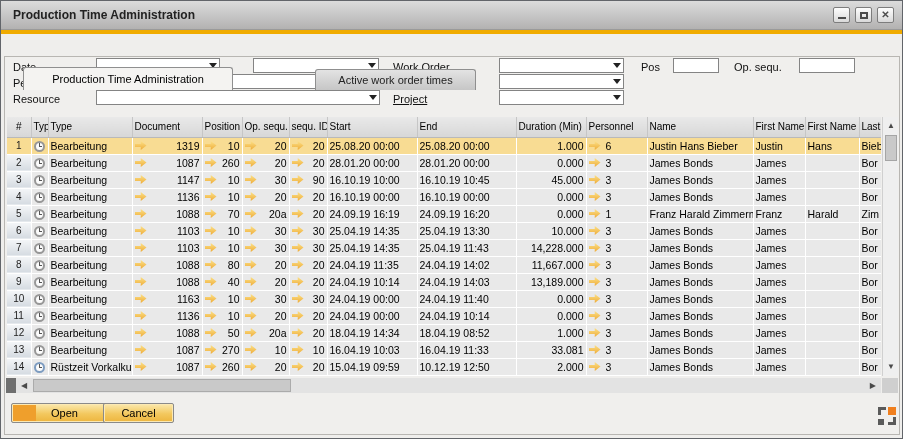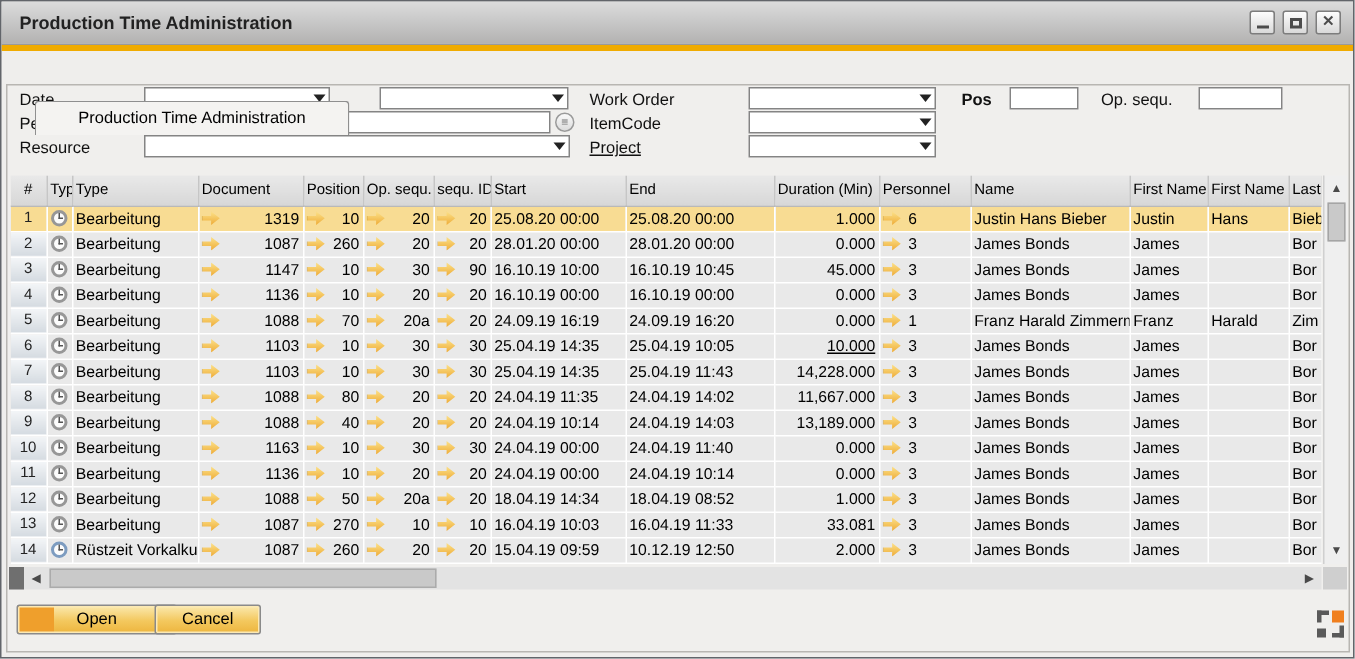--- a/index.html
+++ b/index.html
@@ -138,34 +138,35 @@
           <span class="glyph-close">✕</span>
         </div>
     </div>
   </div>
   <div class="goldline"></div>
 
   <div class="panelborder"></div>
 
   <div class="tabbar">
     <div class="tab active">Production Time Administration</div>
+    <div class="tab inactive t3">Active work order times</div>
   </div>
 
   <span class="flabel" style="left:12px;top:60px;">Date</span>
   <div class="combo" style="left:95px;top:57px;width:124px;">
       <span class="arr"></span>
     </div>
   <div class="combo" style="left:252px;top:57px;width:126px;">
       <span class="arr"></span>
     </div>
   <span class="flabel" style="left:392px;top:60px;">Work Order</span>
   <div class="combo" style="left:498px;top:57px;width:125px;">
       <span class="arr"></span>
     </div>
-  <span class="flabel" style="left:640px;top:60px;font-weight:bold;">Pos</span>
+  <span class="flabel" style="left:640px;top:60px;">Pos</span>
   <div class="tinput" style="left:672px;top:57px;width:46px;"></div>
   <span class="flabel" style="left:733px;top:60px;">Op. sequ.</span>
   <div class="tinput" style="left:798px;top:57px;width:56px;"></div>
 
   <span class="flabel" style="left:12px;top:76px;">Personnel</span>
   <div class="tinput" style="left:95px;top:73px;width:271px;"></div>
   <div class="roundbtn" style="left:369px;top:74px;">≡</div>
   <span class="flabel" style="left:392px;top:76px;">ItemCode</span>
   <div class="combo" style="left:498px;top:73px;width:125px;">
       <span class="arr"></span>
@@ -451,22 +452,22 @@
                 <span class="v">30</span>
               </div>
             </td>
             <td>
               <div class="cellflex">
                 <span class="larr"></span>
                 <span class="v">30</span>
               </div>
             </td>
             <td>25.04.19 14:35</td>
-            <td>25.04.19 10:05</td>
-            <td style="text-align: right; text-decoration: underline;">10.000</td>
+            <td>25.04.19 13:30</td>
+            <td style="text-align: right;">10.000</td>
             <td>
               <div class="cellflex leftv">
                 <span class="larr"></span>
                 <span class="v">3</span>
               </div>
             </td>
             <td>James Bonds</td>
             <td>James</td>
             <td></td>
             <td>Bor</td>

